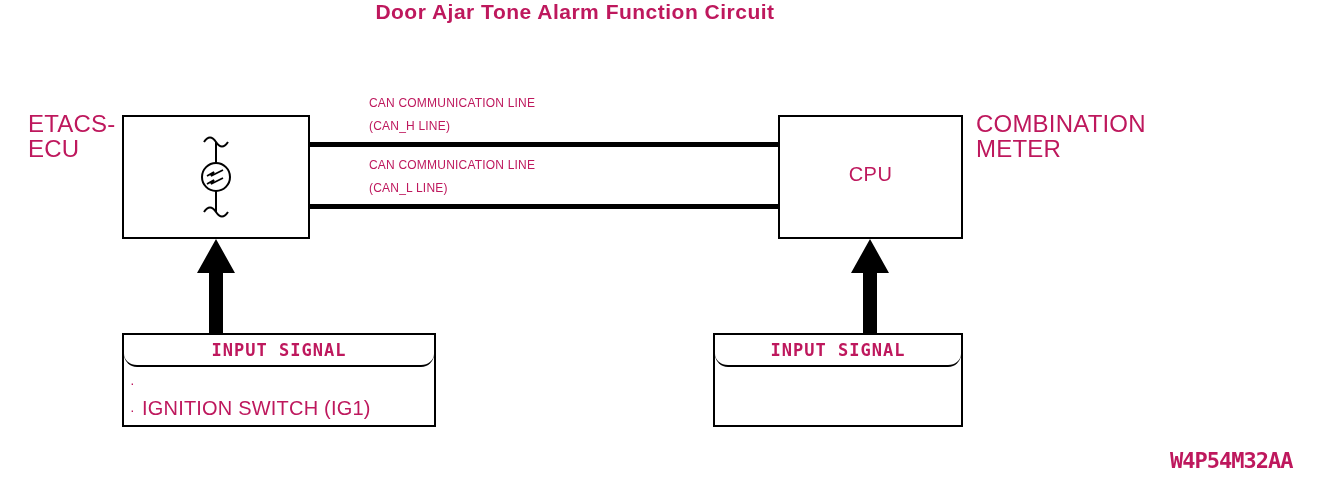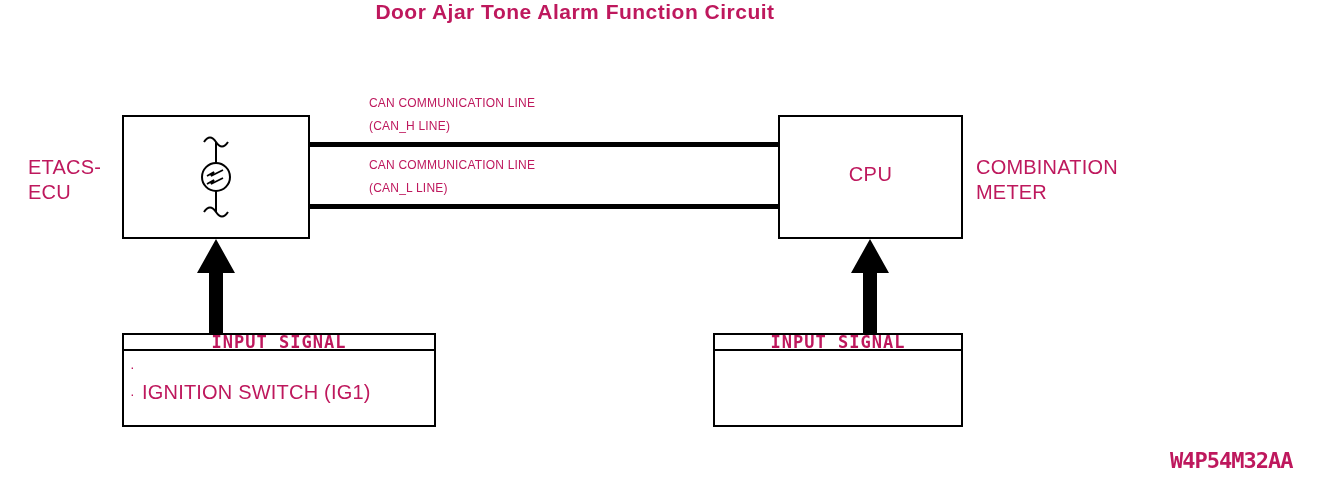--- a/index.html
+++ b/index.html
@@ -14,21 +14,21 @@
   }
   .abs { position: absolute; }
   .pre { white-space: pre; }
   .title {
     left: 0; top: 11; width: 1150px;
     text-align: center;
     font-size: 21px; font-weight: bold;
     letter-spacing: 0.5px;
   }
   .side-label {
-    font-size: 20px; line-height: 25px; letter-spacing: 0.2px; margin-top: 44px;
+    font-size: 24px; line-height: 25px; letter-spacing: 0.2px;
   }
   .etacs-label { left: 28px; top: 111px; }
   .meter-label { left: 976px; top: 111px; }
   .node-box {
     border: 2px solid #000000;
     box-sizing: border-box;
     background: #ffffff;
     display: flex; align-items: center; justify-content: center;
   }
   .etacs-box { left: 122px; top: 115px; width: 188px; height: 124px; }
@@ -43,26 +43,26 @@
   .can-label-h { top: 92px; }
   .can-label-l { top: 154px; }
   .input-box {
     border: 2px solid #000000;
     box-sizing: border-box;
     background: #ffffff;
   }
   .input-left  { left: 122px; top: 333px; width: 314px; height: 94px; }
   .input-right { left: 713px; top: 333px; width: 250px; height: 94px; }
   .input-header {
-    height: 16px;
+    height: 32px;
     border-bottom: 2px solid #000000;
     box-sizing: border-box;
     display: flex; align-items: center; justify-content: center;
     font-family: "DejaVu Sans Mono", monospace;
-    font-weight: bold; font-size: 17px; letter-spacing: 1px;
+    font-weight: bold; font-size: 17px; letter-spacing: 1px; border-radius: 13px;
   }
   .input-body {
     padding: 4px 4px 0 6px;
     font-size: 20px; line-height: 25px; letter-spacing: 0.2px;
   }
   .input-item { display: flex; align-items: baseline; }
   .bullet {
     width: 12px; flex: 0 0 12px;
     font-size: 14px; text-align: left;
   }

